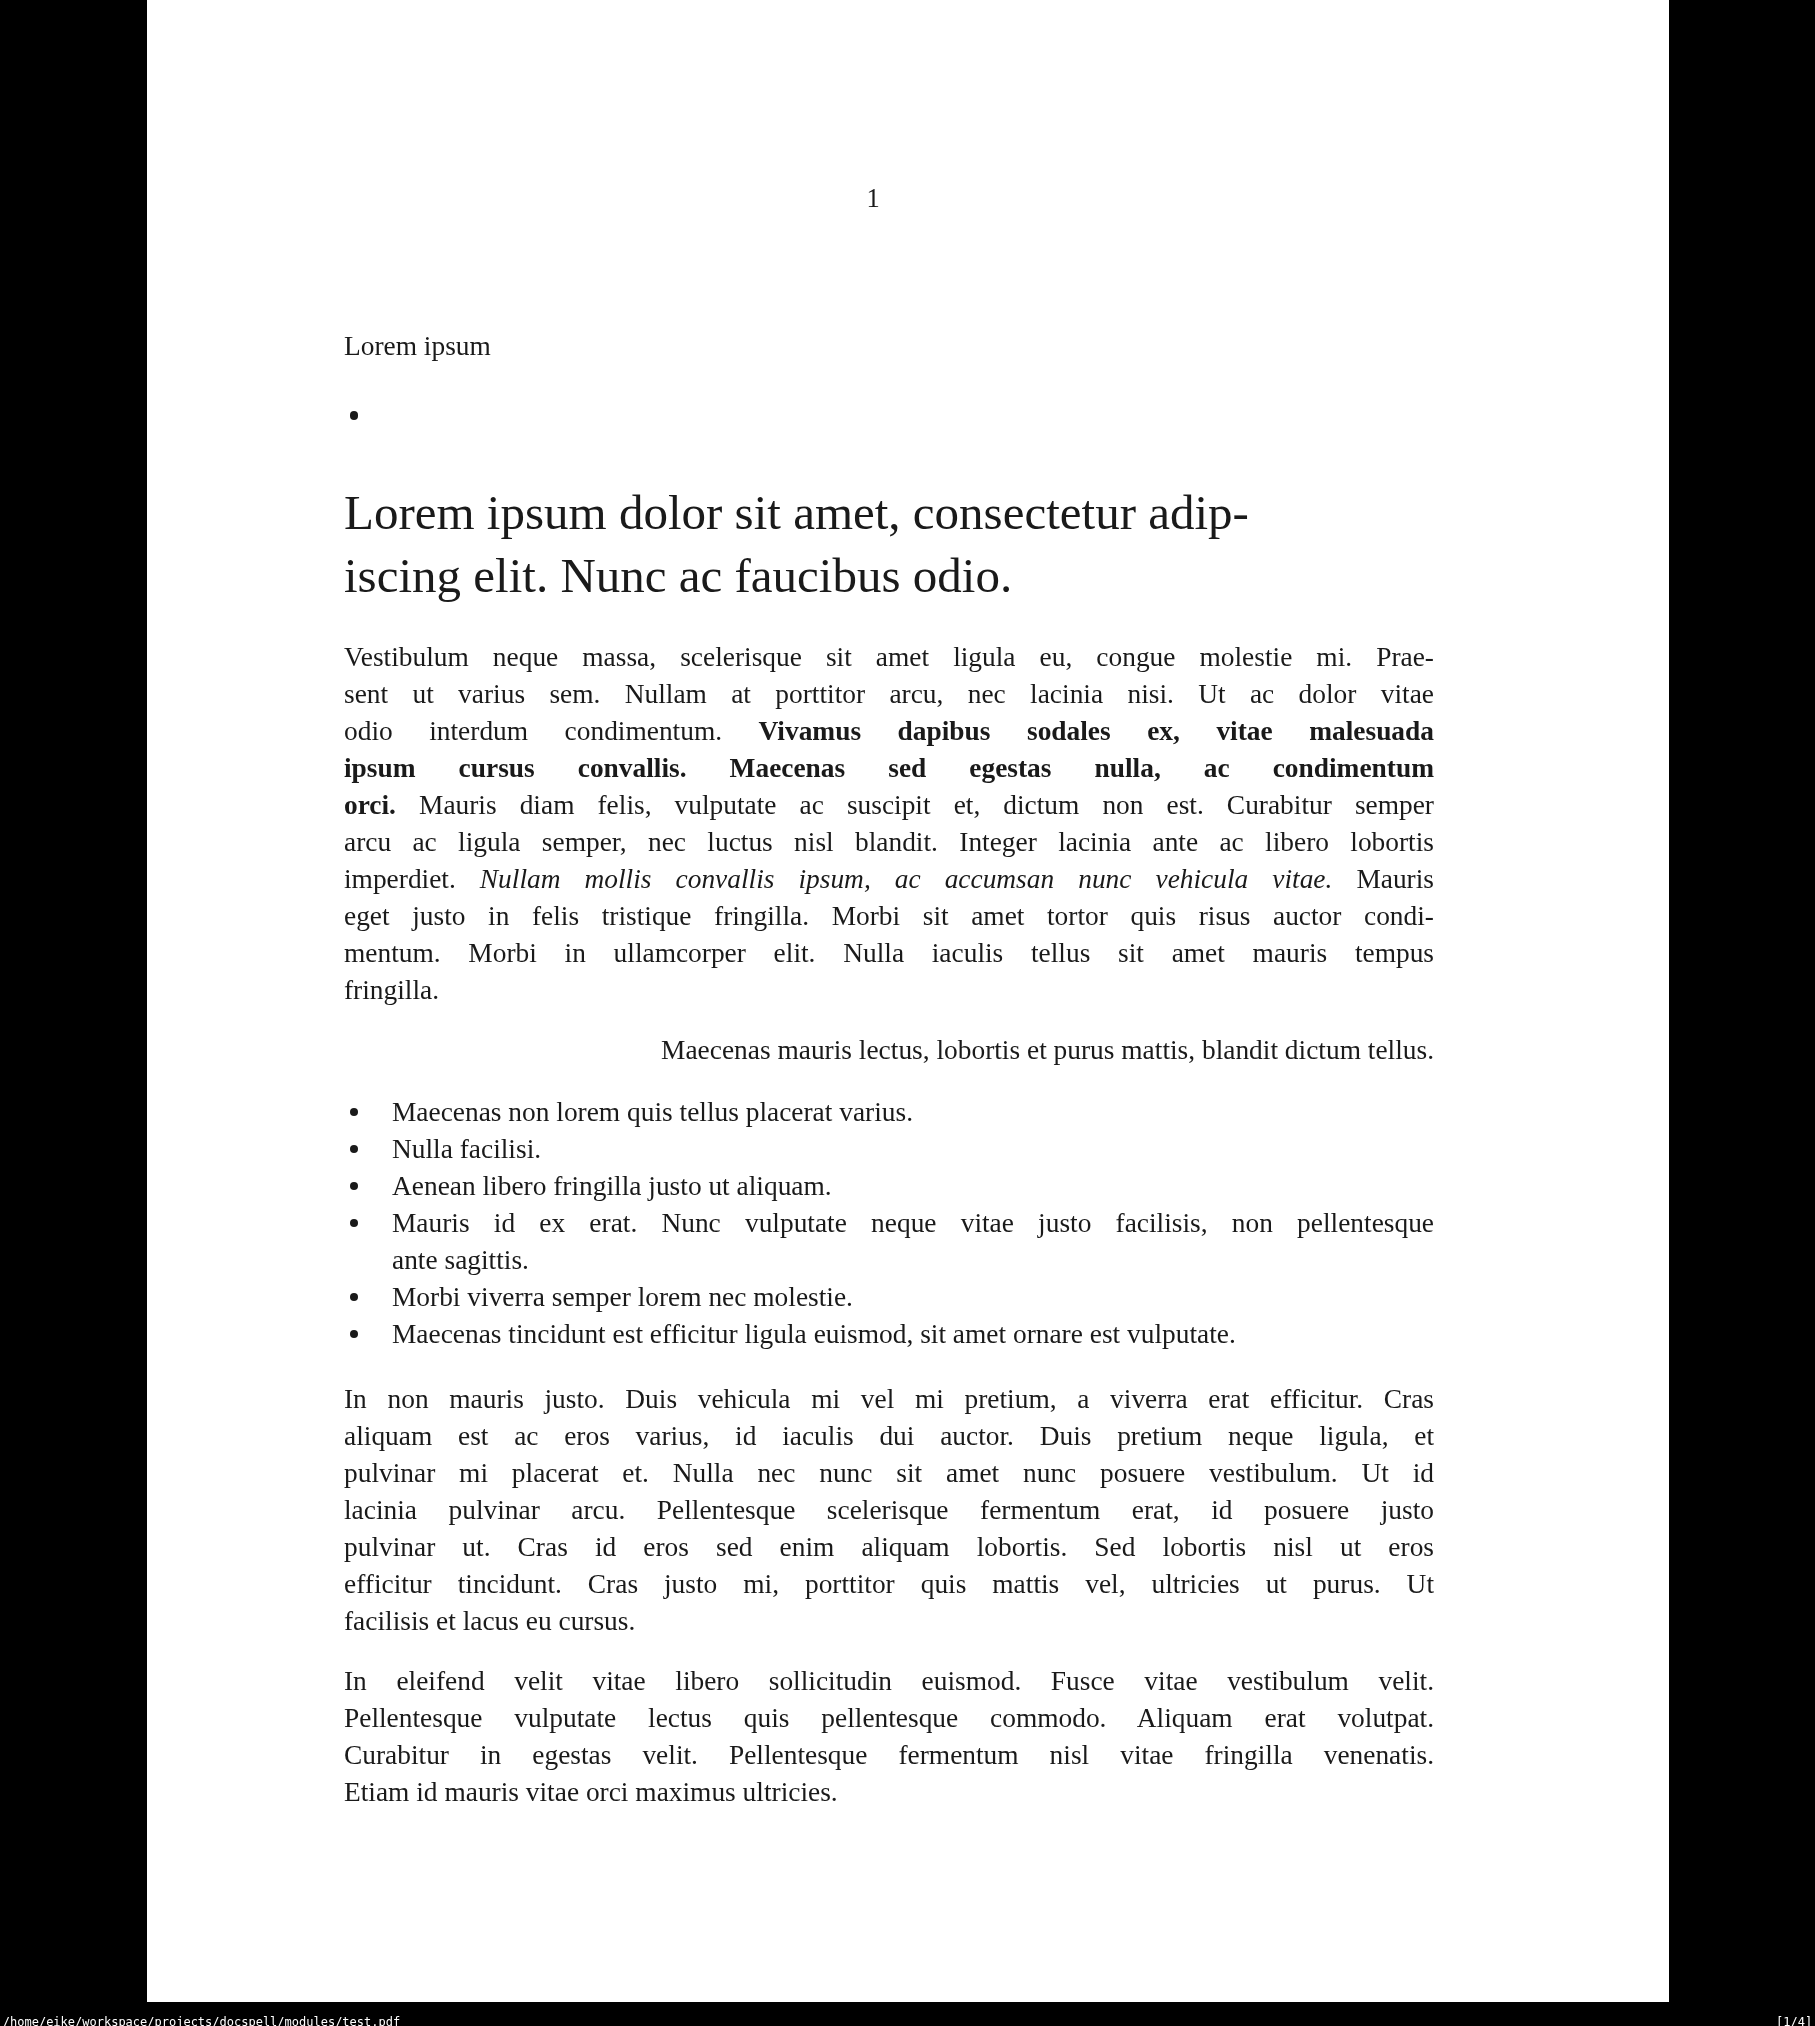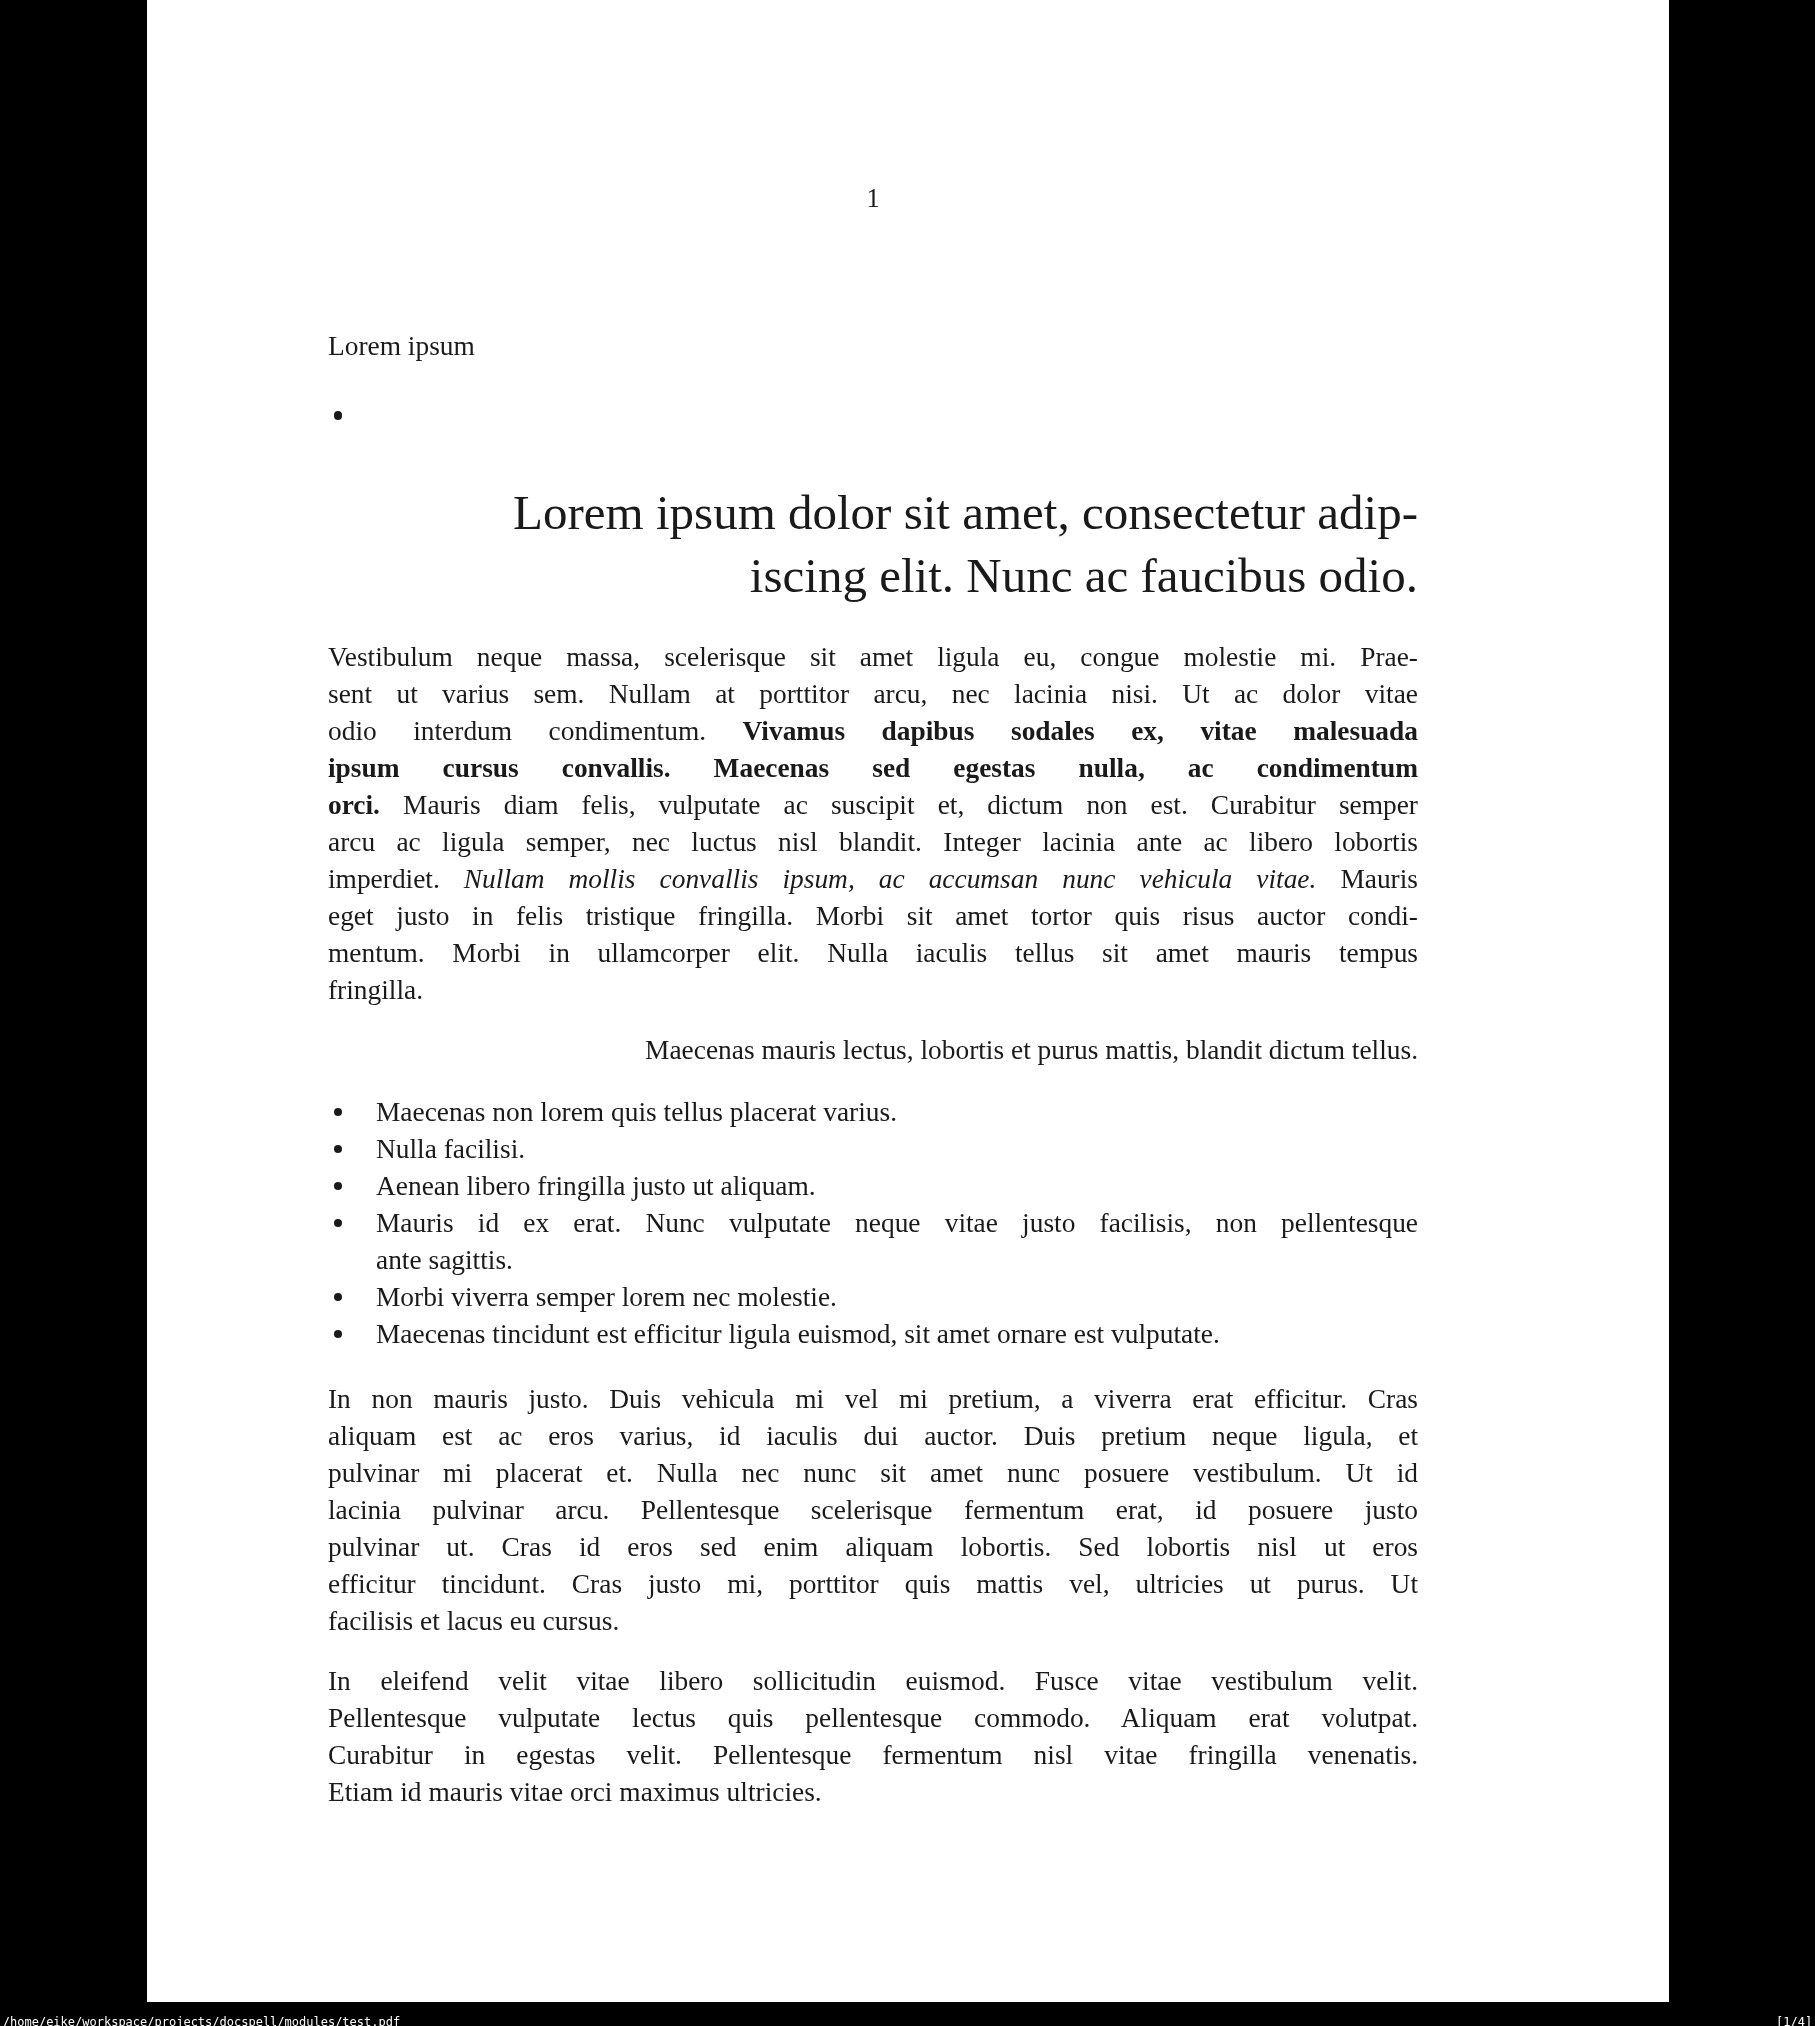--- a/index.html
+++ b/index.html
@@ -19,31 +19,31 @@
     background:var(--page-bg); color:var(--fg);
     overflow:hidden;
   }
 
   .pagenum {
     position:absolute; left:181px; top:184px; width:1090px;
     text-align:center; font-size:26.5px; line-height:28px;
   }
 
   .textblock {
-    position:absolute; left:181px; top:0; width:1090px;
+    position:absolute; left:197px; top:0; width:1090px;
     padding-top:328px;
     font-size:27.4px; line-height:37px;
   }
 
   .tline { min-height:37px; }
   .jl { text-align:justify; text-align-last:justify; }
   .seg-b { font-weight:bold; }
   .seg-i { font-style:italic; }
 
-  .heading { font-size:49px; line-height:63px; font-weight:400;text-align:right; }
+  .heading { font-size:49px; line-height:63px; font-weight:400; }
 
   .list-item { position:relative; padding-left:48px; }
   .bullet {
     position:absolute; left:5.7px; top:14px;
     width:8.5px; height:8.5px; border-radius:50%;
     background:var(--fg);
   }
 
   
   .b1 { margin-top:32px; }

